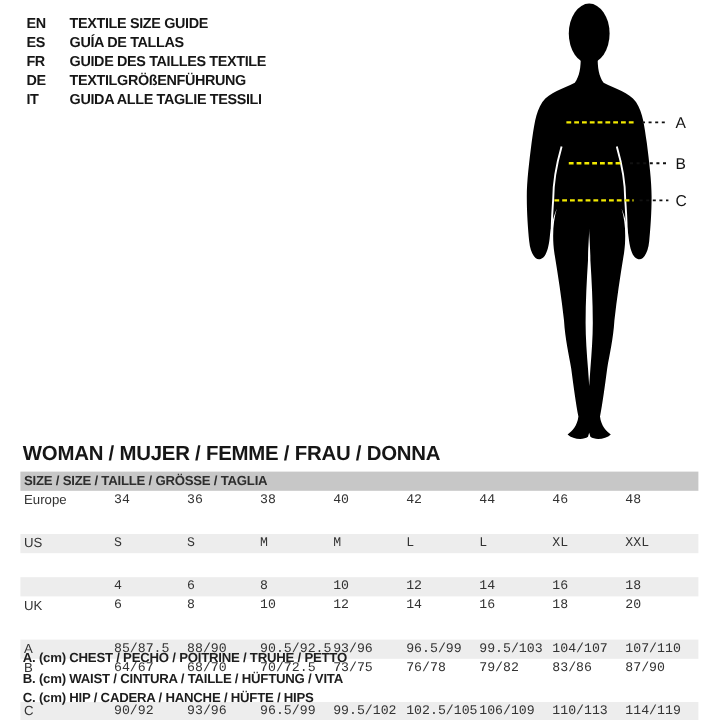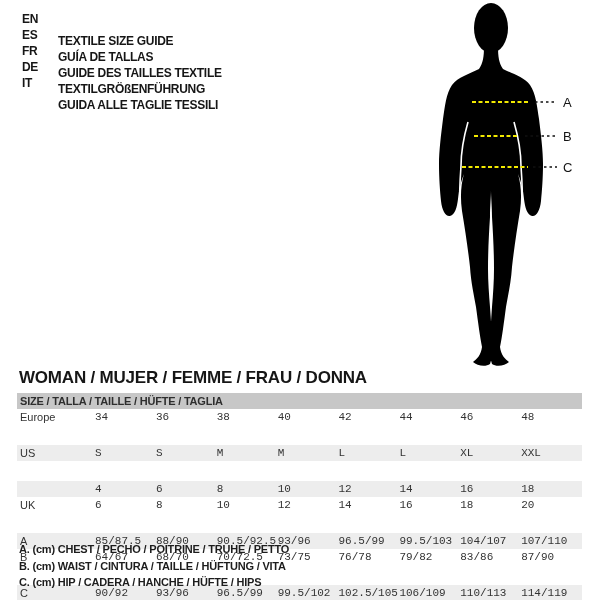--- a/index.html
+++ b/index.html
@@ -4,21 +4,21 @@
 <style>
   html,body{margin:0;padding:0;}
   .page{
     position:relative;width:592px;height:600px;background:#ffffff;overflow:hidden;
     font-family:"Liberation Sans","DejaVu Sans",sans-serif;color:#1a1a1a;
   }
   
   .lang-block{position:absolute;left:22px;top:11px;}
   .lang-row{display:flex;height:16px;line-height:16px;font-weight:bold;font-size:12px;letter-spacing:-0.3px;color:#161616;}
   .lang-code{width:36px;flex:0 0 36px;}
-  .lang-label{white-space:nowrap;margin-top:22px;}
+  .lang-label{white-space:nowrap;}
   
   .figure{position:absolute;left:420px;top:0;width:170px;height:372px;}
   .measure-label{font-family:"Liberation Sans","DejaVu Sans",sans-serif;font-size:13px;fill:#141414;}
   
   .woman-title{position:absolute;left:19px;top:368px;font-size:17px;font-weight:bold;letter-spacing:-0.2px;color:#161616;}
   
   .size-table{position:absolute;left:17px;top:393px;width:565px;font-size:11px;color:#333;}
   .thead{height:16px;line-height:16px;background:#c7c7c7;font-weight:bold;letter-spacing:-0.2px;color:#2e2e2e;padding-left:3px;box-sizing:border-box;}
   .trow{display:flex;height:16px;line-height:16px;align-items:center;}
   .trow.shaded{background:#ededed;margin-top:20px;}
@@ -111,21 +111,21 @@
     <line x1="533" y1="167" x2="557" y2="167" stroke="#111" stroke-width="1.6" stroke-dasharray="2.5 3"></line>
 
     <text class="measure-label" x="563" y="107">A</text>
     <text class="measure-label" x="563" y="141">B</text>
     <text class="measure-label" x="563" y="172">C</text>
   </svg>
 
   <div class="woman-title">WOMAN / MUJER / FEMME / FRAU / DONNA</div>
 
   <div class="size-table">
-    <div class="thead">SIZE / TALLA / TAILLE / HÜFTE / TAGLIA</div>
+    <div class="thead">SIZE / SIZE / TAILLE / GRÖSSE / TAGLIA</div>
 
     <div class="trow">
       <span class="tlabel">Europe</span>
       <span class="tcell">34</span>
       <span class="tcell">36</span>
       <span class="tcell">38</span>
       <span class="tcell">40</span>
       <span class="tcell">42</span>
       <span class="tcell">44</span>
       <span class="tcell">46</span>

